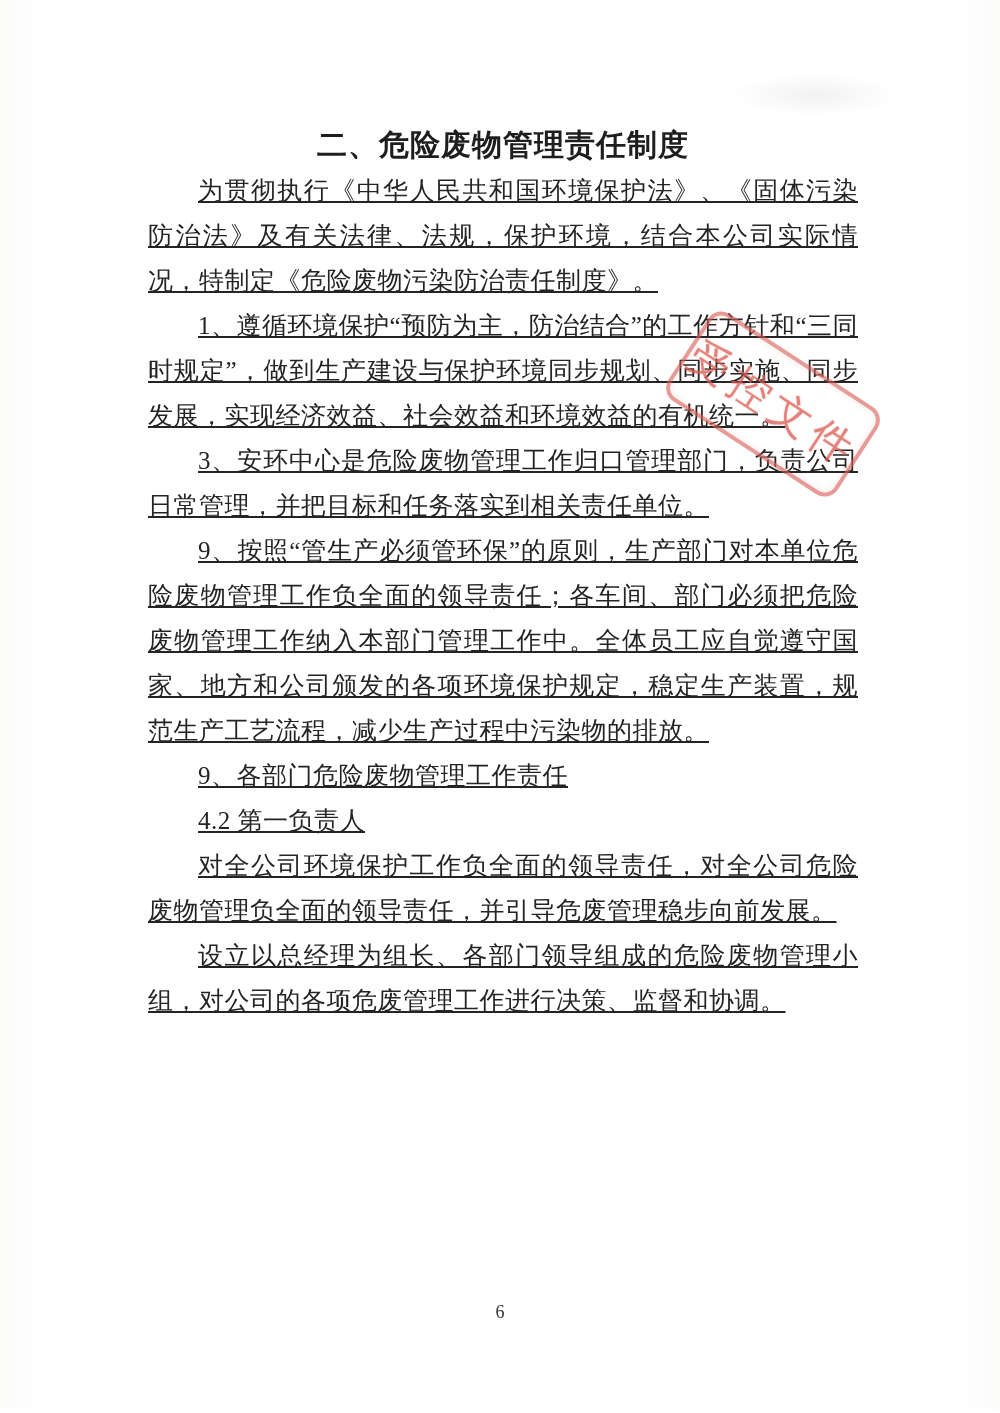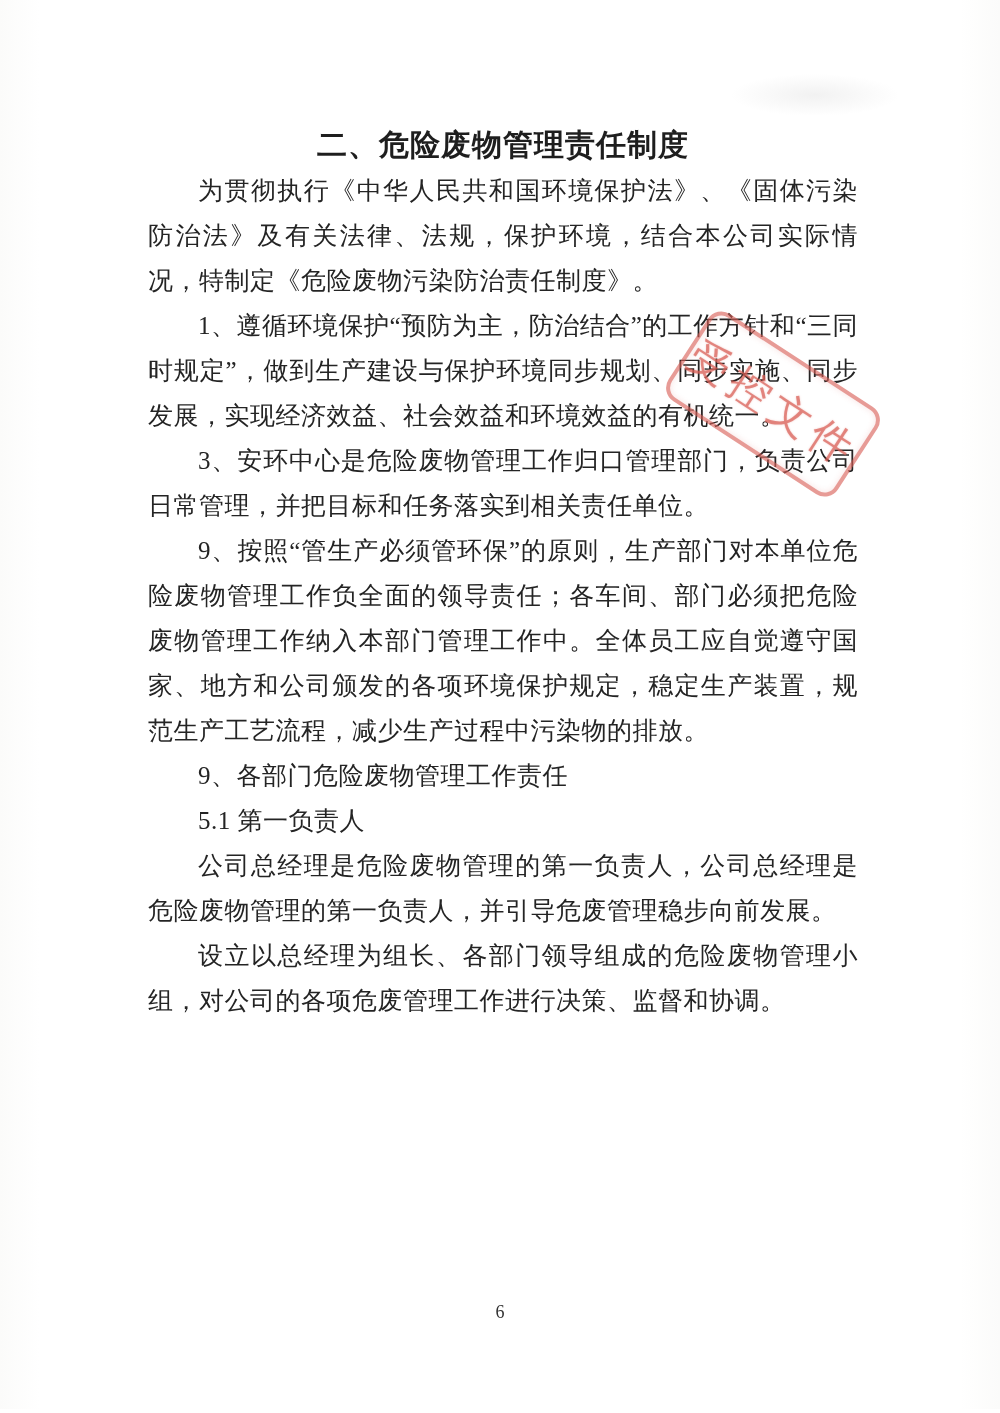--- a/index.html
+++ b/index.html
@@ -36,20 +36,21 @@
     color: #1e1e1e;
   }
   .body-text p {
     margin: 0;
     font-size: 25px;
     line-height: 45px;
     text-align: justify;
     text-indent: 2em;
     letter-spacing: 0.5px;
     color: #242424;
+    text-decoration: underline;
   }
   .page-number {
     position: absolute;
     left: 0;
     top: 1302px;
     width: 100%;
     text-align: center;
     font-size: 18px;
     color: #333;
   }
@@ -86,22 +87,22 @@
 
   <div class="doc">
     <h1 class="doc-title">二、危险废物管理责任制度</h1>
 
     <div class="body-text">
       <p>为贯彻执行《中华人民共和国环境保护法》、《固体污染防治法》及有关法律、法规，保护环境，结合本公司实际情况，特制定《危险废物污染防治责任制度》。</p>
       <p>1、遵循环境保护“预防为主，防治结合”的工作方针和“三同时规定”，做到生产建设与保护环境同步规划、同步实施、同步发展，实现经济效益、社会效益和环境效益的有机统一。</p>
       <p>3、安环中心是危险废物管理工作归口管理部门，负责公司日常管理，并把目标和任务落实到相关责任单位。</p>
       <p>9、按照“管生产必须管环保”的原则，生产部门对本单位危险废物管理工作负全面的领导责任；各车间、部门必须把危险废物管理工作纳入本部门管理工作中。全体员工应自觉遵守国家、地方和公司颁发的各项环境保护规定，稳定生产装置，规范生产工艺流程，减少生产过程中污染物的排放。</p>
       <p>9、各部门危险废物管理工作责任</p>
-      <p>5.1 第一负责人</p>
-      <p>公司总经理是危险废物管理的第一负责人，公司总经理是危险废物管理的第一负责人，并引导危废管理稳步向前发展。</p>
+      <p>4.2 第一负责人</p>
+      <p>对全公司环境保护工作负全面的领导责任，对全公司危险废物管理负全面的领导责任，并引导危废管理稳步向前发展。</p>
       <p>设立以总经理为组长、各部门领导组成的危险废物管理小组，对公司的各项危废管理工作进行决策、监督和协调。</p>
     </div>
   </div>
 
   <div class="stamp">
     <span class="stamp-text">受控文件</span>
   </div>
 
   <div class="page-number">6</div>
 

